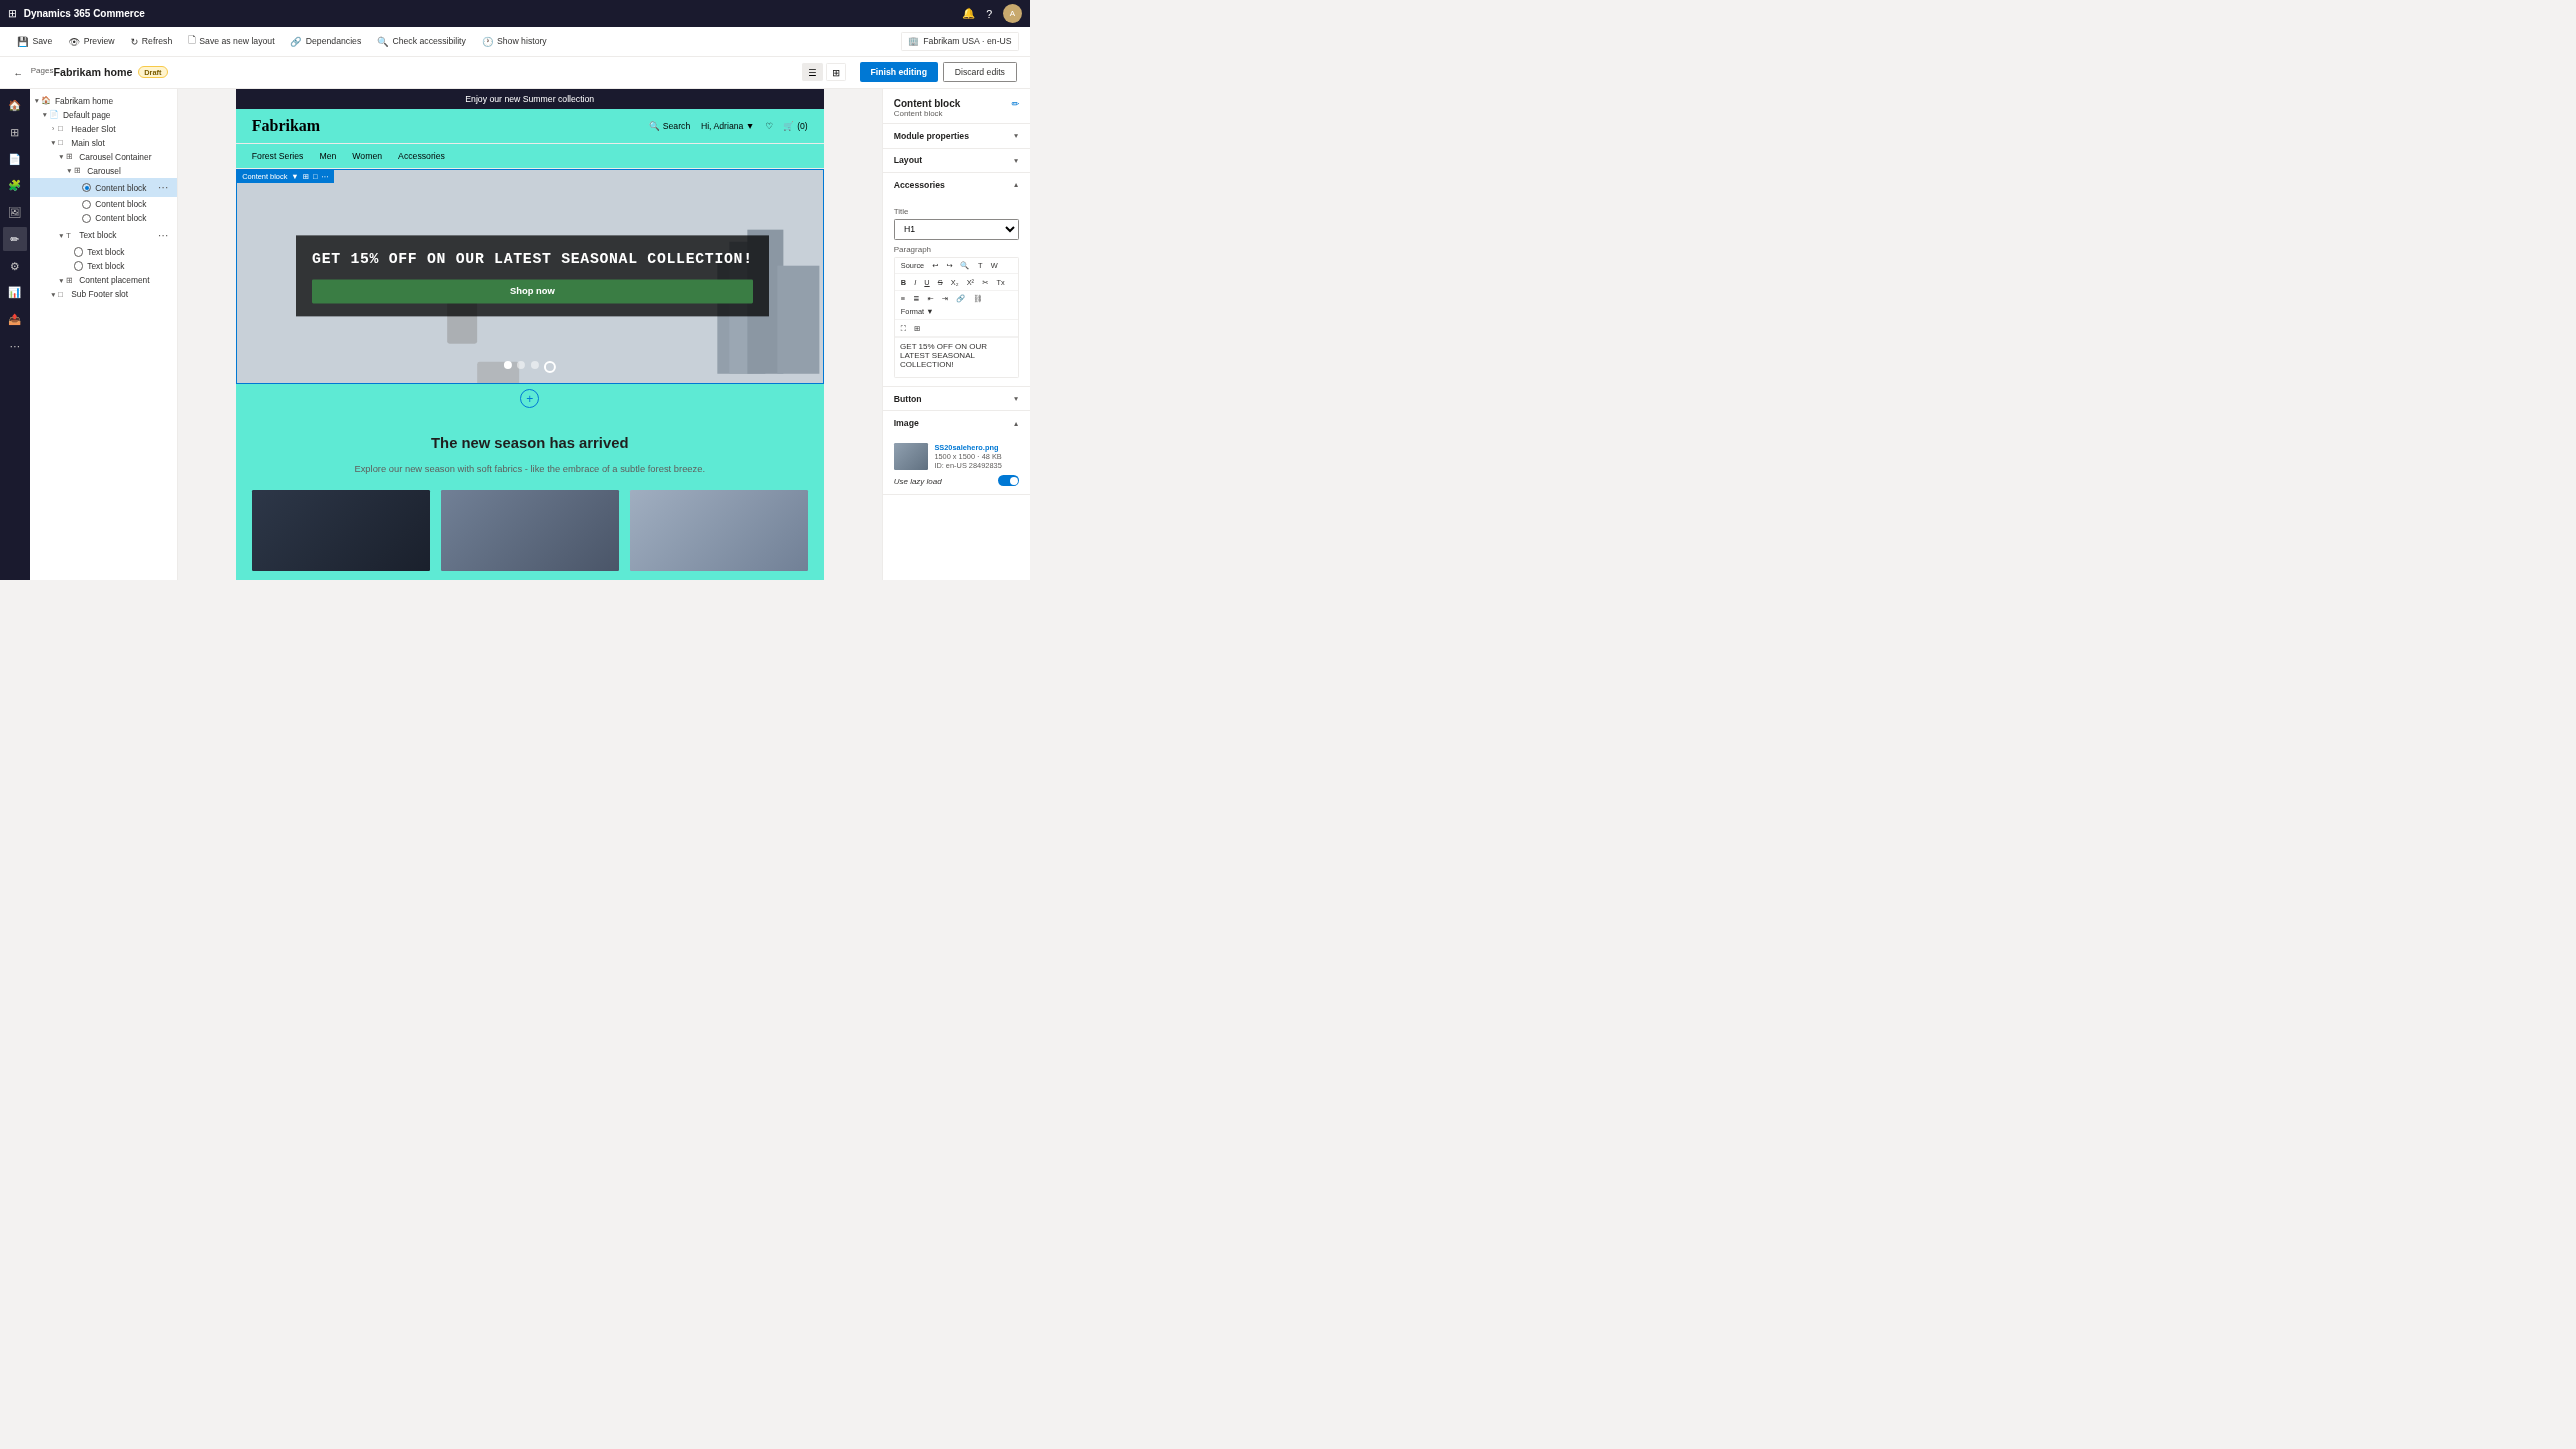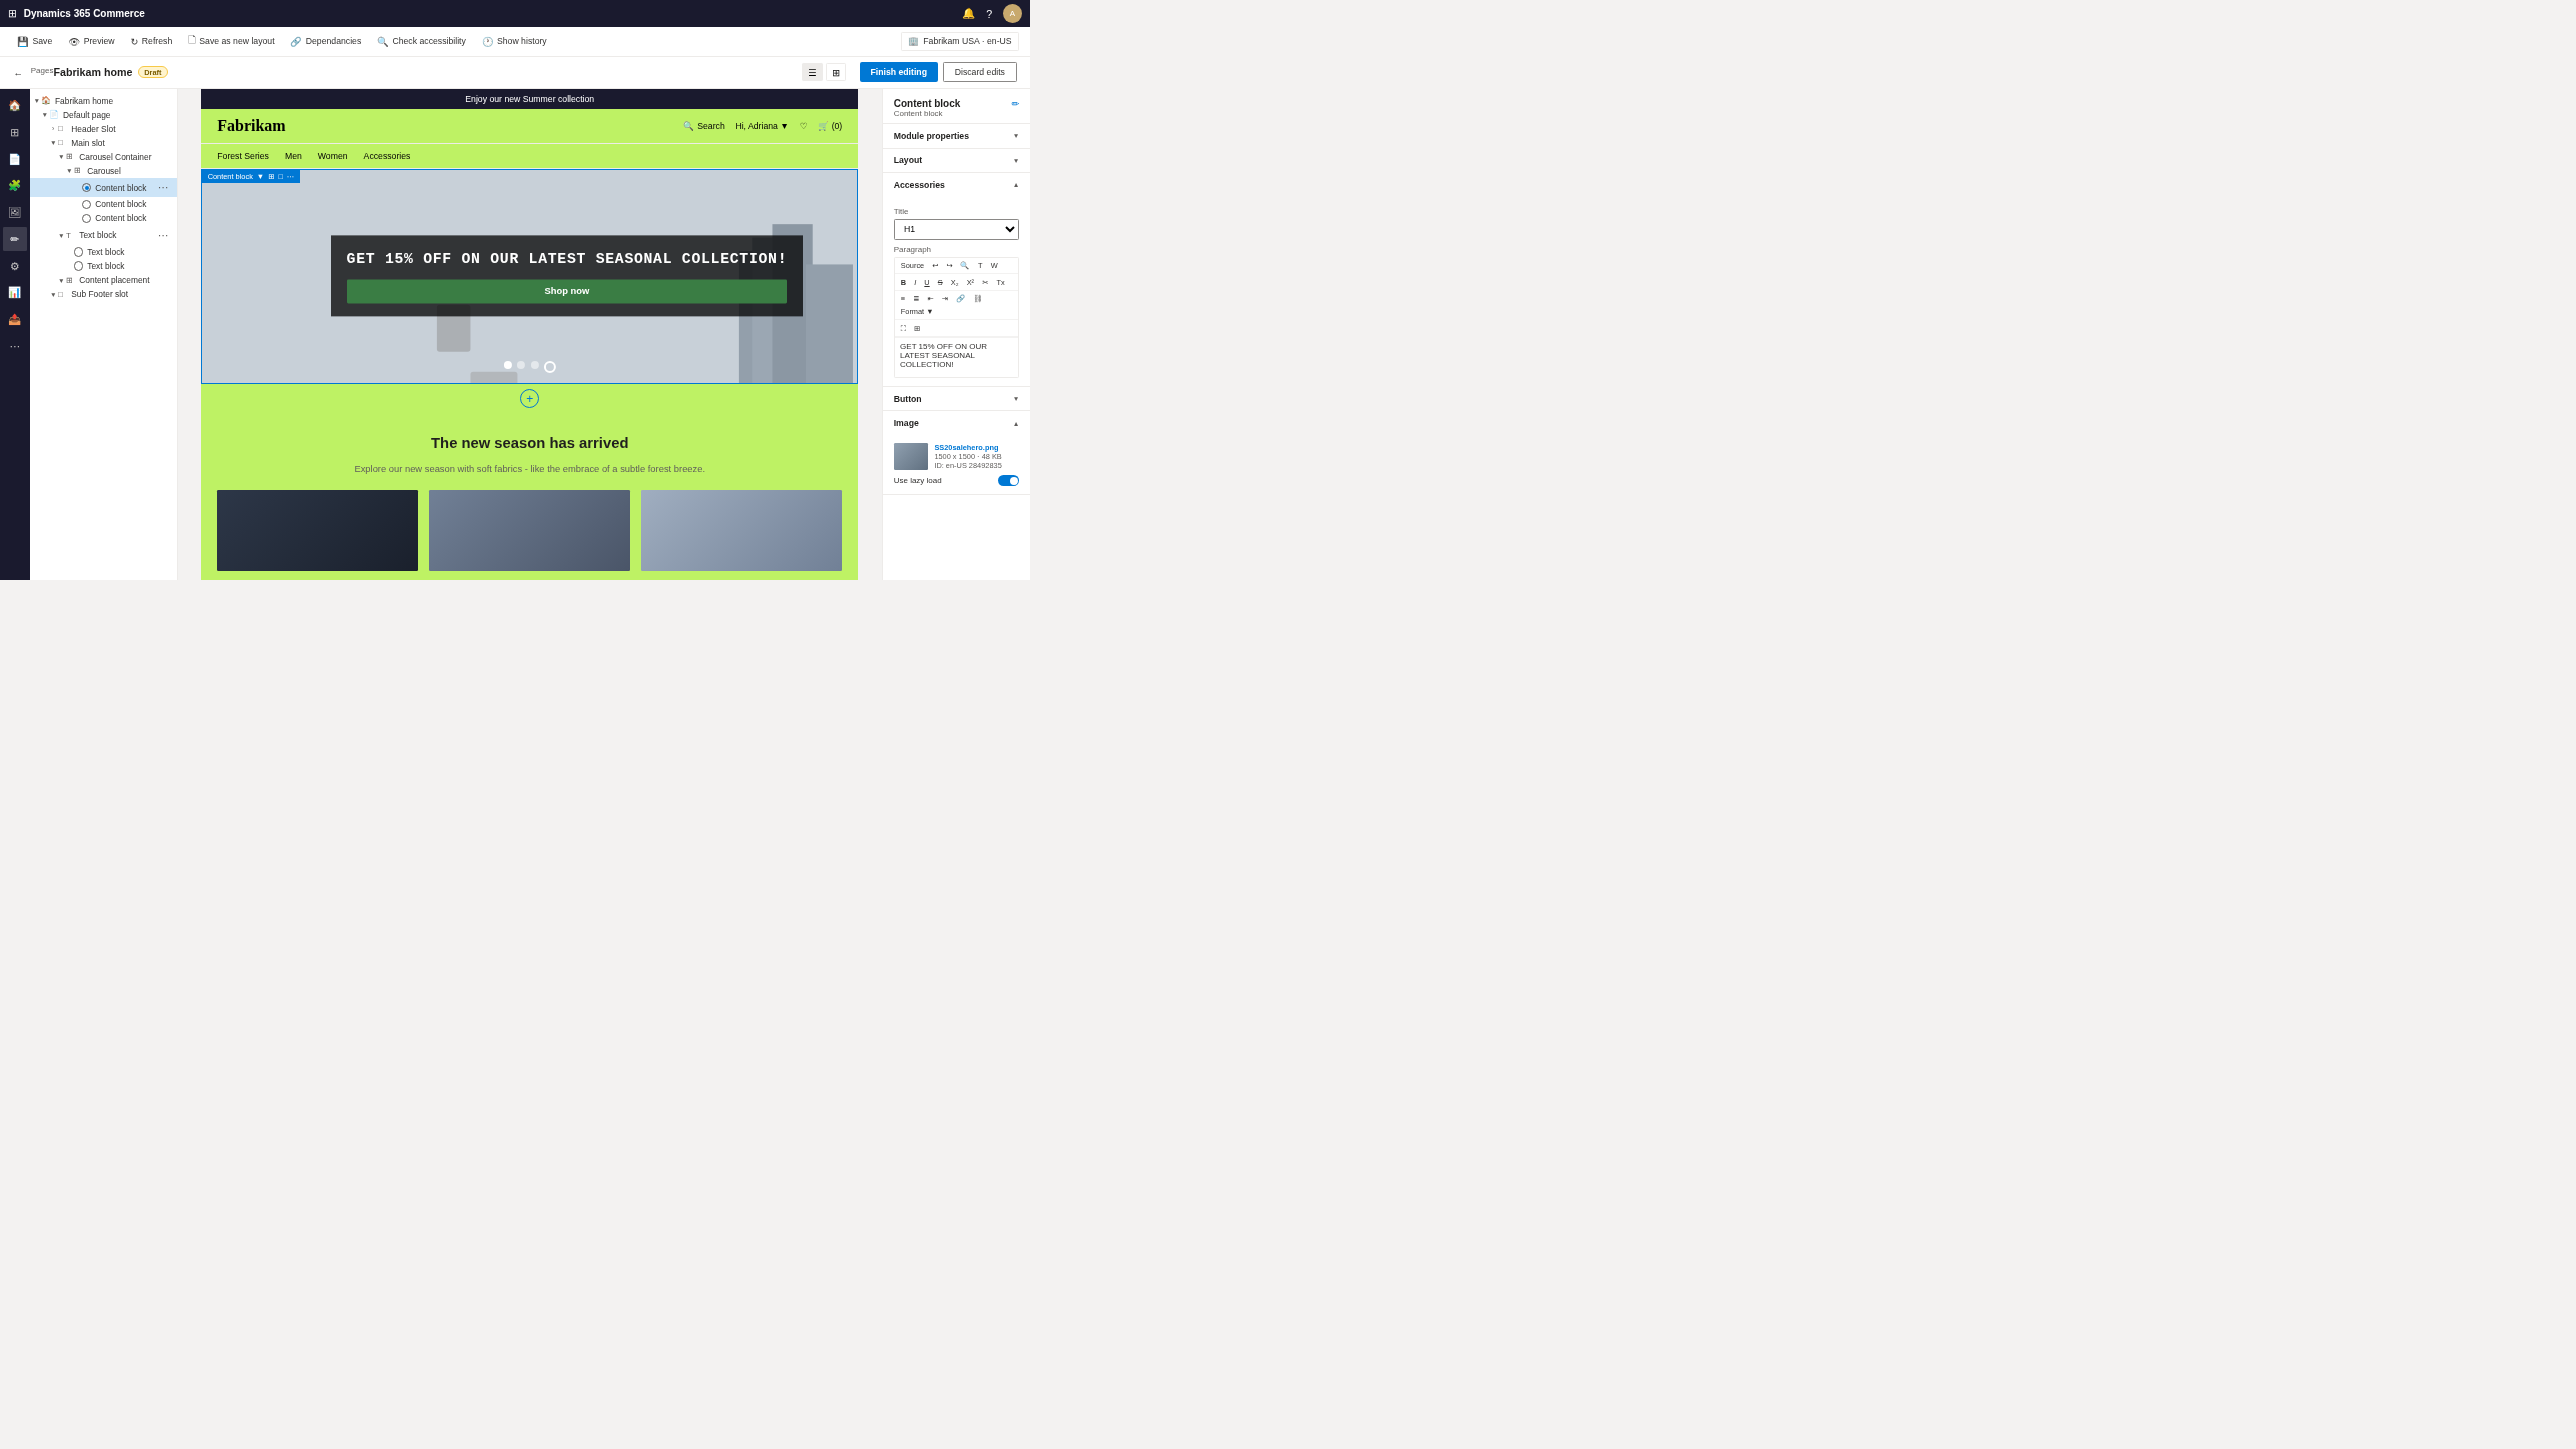--- a/index.html
+++ b/index.html
@@ -166,22 +166,22 @@
     
     .canvas-area {
       flex: 1;
       background: #f3f2f1;
       overflow-y: auto;
       display: flex;
       flex-direction: column;
       align-items: center;
     }
     .page-canvas {
-      width: 657px;
-      background: #bef264;
+      width: 588px;
+      background: #5eead4;
       margin: 0 auto;
     }
 
     
     .store-banner {
       background: #1a1a2e;
       color: white;
       text-align: center;
       padding: 5.4px;
       font-size: 8.7px;
@@ -403,23 +403,24 @@
       border-radius: 1.3px;
       flex-shrink: 0;
     }
     .image-meta { font-size: 7.4px; color: #323130; }
     .image-meta-name { font-weight: 600; color: #0078d4; }
     .image-meta-size { color: #605e5c; }
     .image-meta-id { color: #605e5c; }
 
     .toggle-row {
       display: flex;
-      align-items: center;
+      align-items: flex-end;
       justify-content: space-between;
       margin-top: 5.4px;
+      font-style: italic;
     }
     .toggle-label { font-size: 8px; color: #323130; }
     .toggle {
       width: 21.5px;
       height: 10.7px;
       background: #0078d4;
       border-radius: 5.4px;
       position: relative;
       cursor: pointer;
     }

